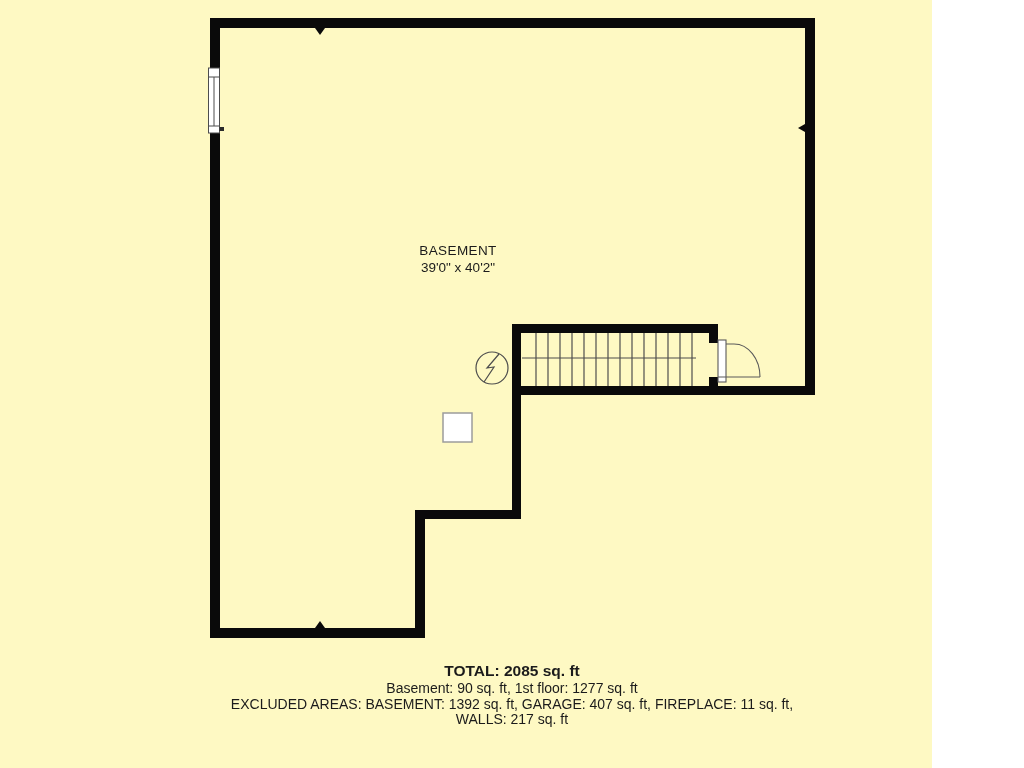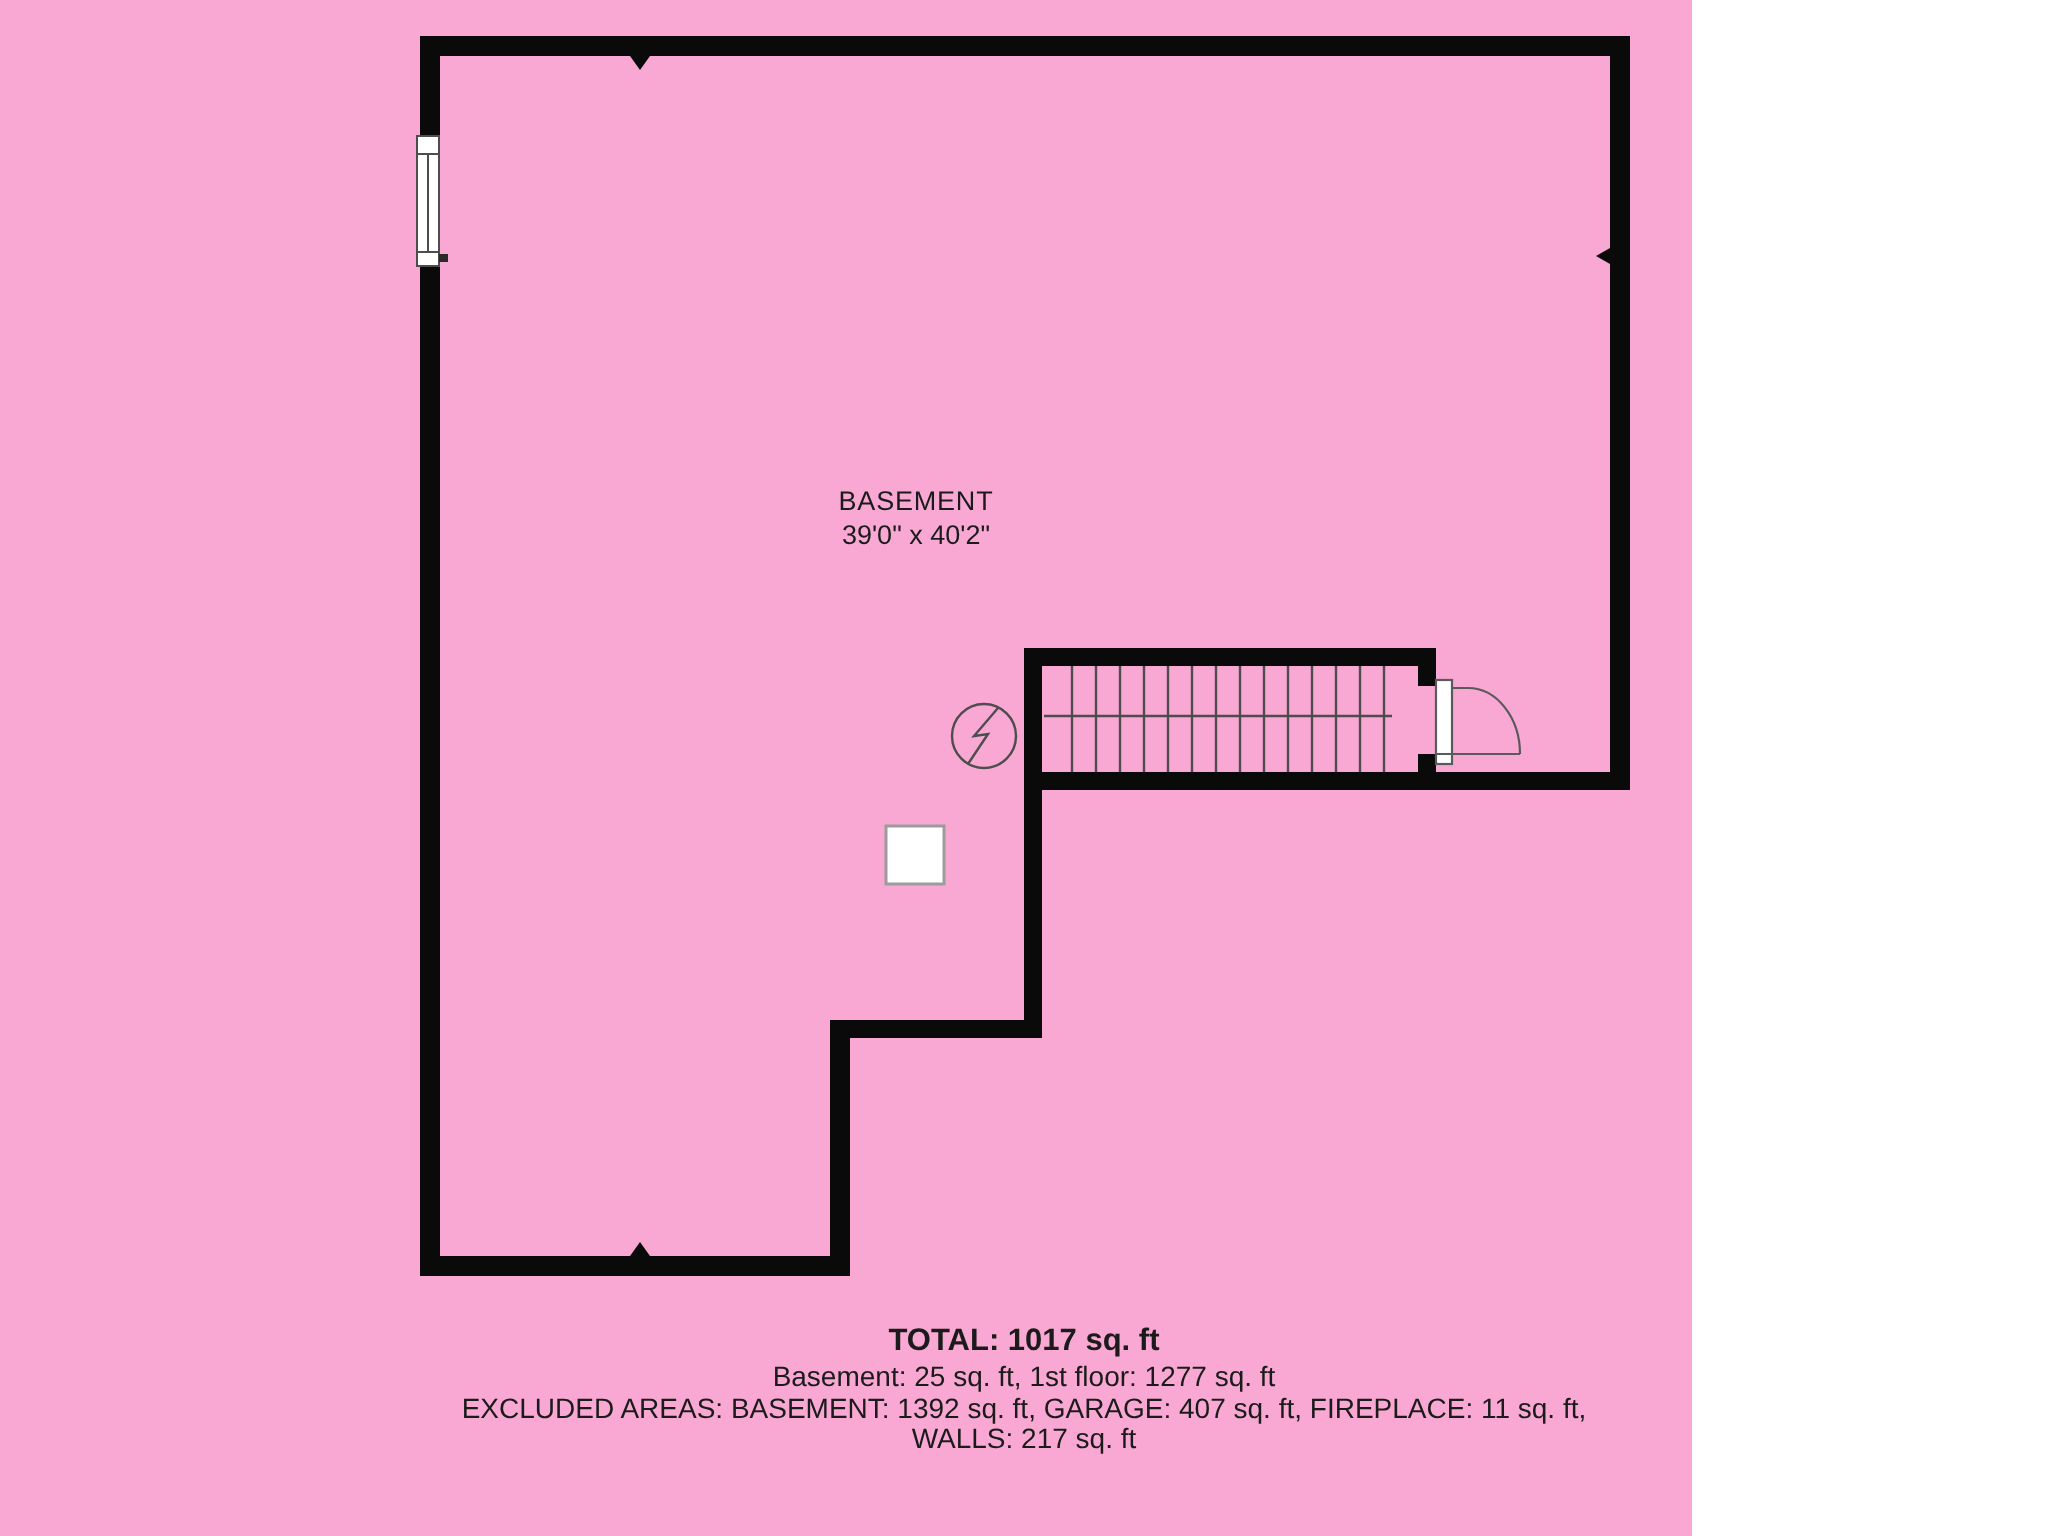--- a/index.html
+++ b/index.html
@@ -3,23 +3,23 @@
 <meta charset="utf-8">
 <style>
   html, body {
     margin: 0;
     padding: 0;
     background: #ffffff;
     font-family: "Liberation Sans", "DejaVu Sans", sans-serif;
   }
   .canvas {
     position: relative;
-    width: 846px;
+    width: 932px;
     height: 768px;
-    background: #f9a8d4;
+    background: #fef9c3;
     overflow: hidden;
   }
   .plan-svg {
     position: absolute;
     left: 0;
     top: 0;
     width: 1024px;
     height: 768px;
   }
   .room-label {
@@ -143,19 +143,19 @@
       <polygon points="315,628 325,628 320,621"></polygon>
     </g>
   </svg>
 
   <div class="room-label">
     <div class="room-name">BASEMENT</div>
     <div class="room-dims">39'0" x 40'2"</div>
   </div>
 
   <div class="summary">
-    <div class="total">TOTAL: 1017 sq. ft</div>
-    <div class="detail">Basement: 25 sq. ft, 1st floor: 1277 sq. ft</div>
+    <div class="total">TOTAL: 2085 sq. ft</div>
+    <div class="detail">Basement: 90 sq. ft, 1st floor: 1277 sq. ft</div>
     <div class="detail">EXCLUDED AREAS: BASEMENT: 1392 sq. ft, GARAGE: 407 sq. ft, FIREPLACE: 11 sq. ft,</div>
     <div class="detail">WALLS: 217 sq. ft</div>
   </div>
 
 </div>
 
 </body></html>

